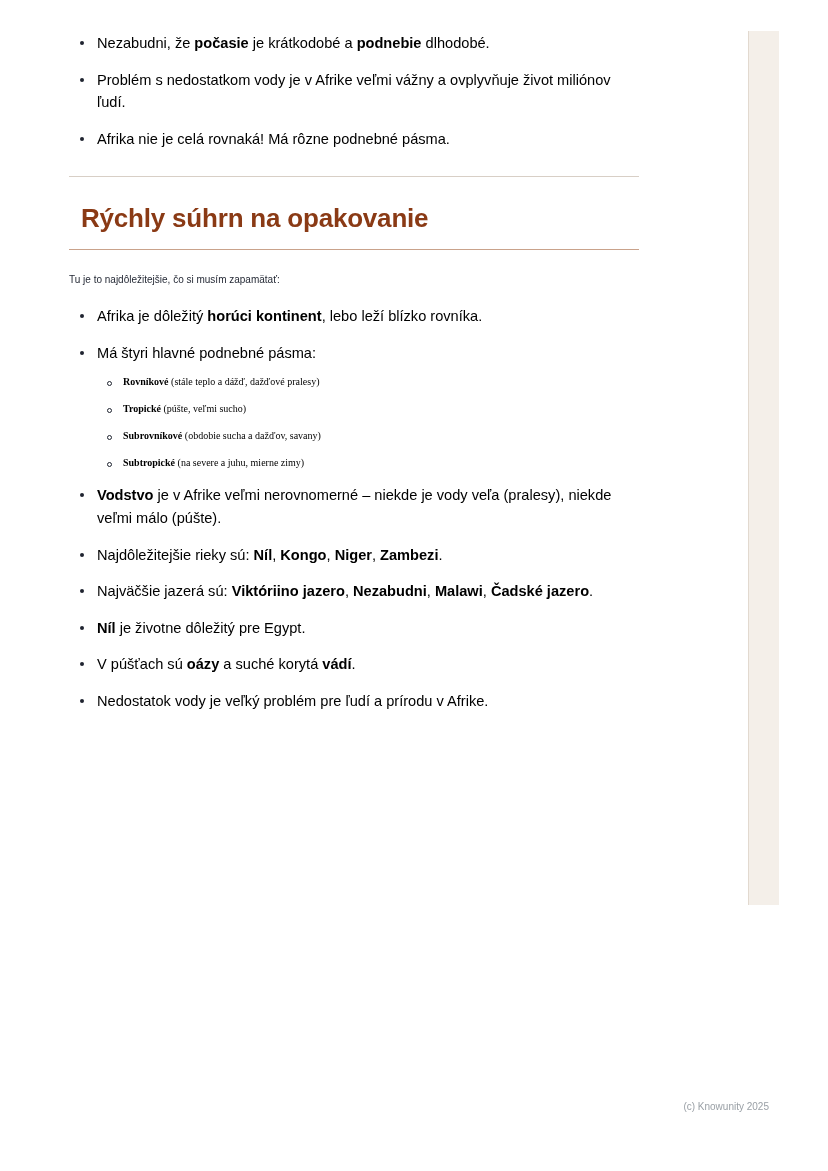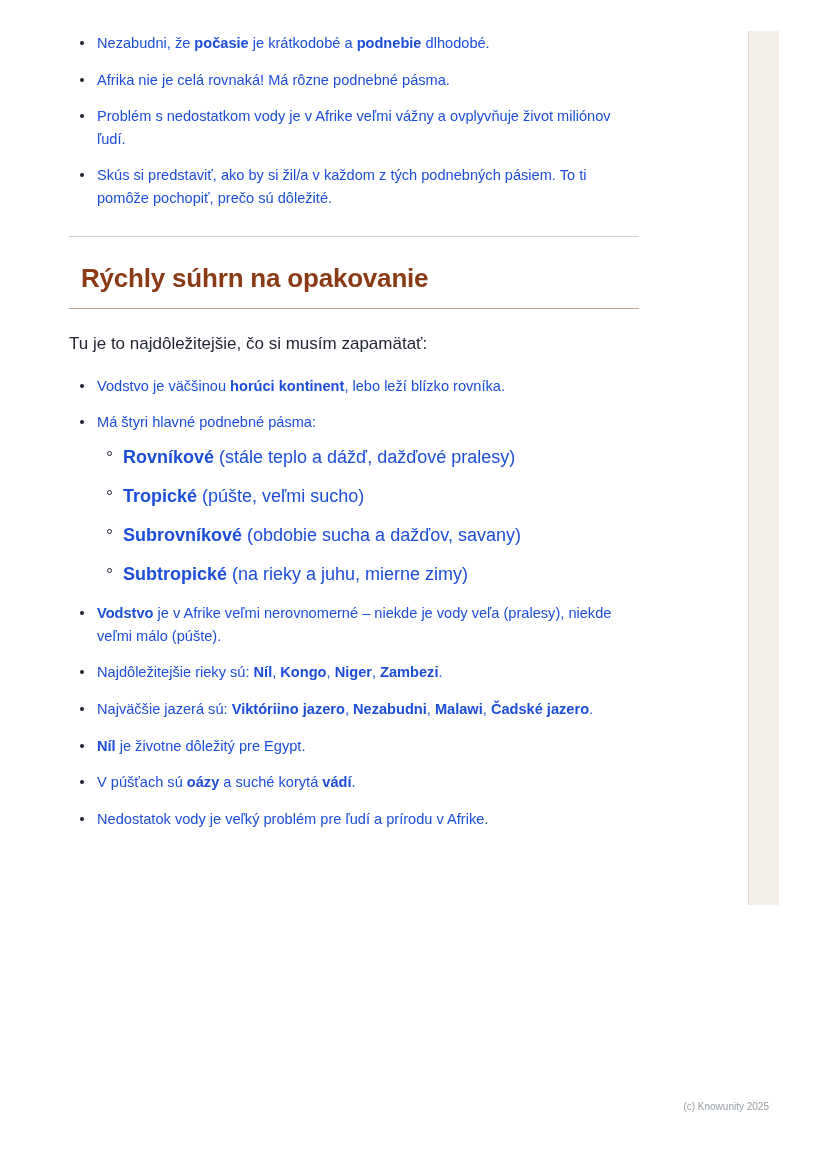--- a/index.html
+++ b/index.html
@@ -41,43 +41,44 @@
     list-style: none;
     margin: 0;
     padding: 0;
   }
   ul.bullets > li {
     position: relative;
     padding-left: 28px;
     margin-bottom: 14px;
     font-size: 14.6px;
     line-height: 1.55;
-    color: #1d4ed8;
+    color: #000000;
   }
   ul.bullets > li::before {
     content: "";
     position: absolute;
     left: 11px;
     top: 9px;
     width: 4px;
     height: 4px;
     border-radius: 50%;
     background: #1f2430;
   }
   ul.sub {
     list-style: none;
     margin: 10px 0 0 0;
     padding: 0;
   }
   ul.sub > li {
     position: relative;
     padding-left: 26px;
     margin-bottom: 12px;
-    font-size: 18px;
+    font-size: 10px;
     line-height: 1.5;
+    font-family: Liberation Serif, serif;
   }
   ul.sub > li::before {
     content: "";
     position: absolute;
     left: 10px;
     top: 7px;
     width: 5px;
     height: 5px;
     border-radius: 50%;
     border: 1px solid #1f2430;
@@ -99,21 +100,21 @@
     font-weight: bold;
     letter-spacing: -0.2px;
   }
   .title-rule {
     width: 570px;
     height: 1.5px;
     background: #c9a28b;
     margin: 0 0 22px 0;
   }
   p.lead {
-    font-size: 17px;
+    font-size: 10px;
     line-height: 1.5;
     margin: 0 0 18px 0;
     color: #1f2430;
   }
   .footer {
     position: absolute;
     left: 0;
     top: 1101px;
     width: 828px;
     text-align: right;
@@ -127,39 +128,38 @@
 <body>
 
 <div class="page">
 
   <div class="right-strip"></div>
 
   <div class="content">
 
     <ul class="bullets" id="top-list">
         <li><span>Nezabudni, že </span><b>počasie</b><span> je krátkodobé a </span><b>podnebie</b><span> dlhodobé.</span></li>
+        <li><span>Problém s nedostatkom vody je v Afrike veľmi vážny a ovplyvňuje život miliónov ľudí.</span></li>
         <li><span>Afrika nie je celá rovnaká! Má rôzne podnebné pásma.</span></li>
-        <li><span>Problém s nedostatkom vody je v Afrike veľmi vážny a ovplyvňuje život miliónov ľudí.</span></li>
-        <li><span>Skús si predstaviť, ako by si žil/a v každom z tých podnebných pásiem. To ti pomôže pochopiť, prečo sú dôležité.</span></li>
       </ul>
 
     <div class="divider"></div>
 
     <h2 class="section-title">Rýchly súhrn na opakovanie</h2>
     <div class="title-rule"></div>
 
     <p class="lead">Tu je to najdôležitejšie, čo si musím zapamätať:</p>
 
     <ul class="bullets" id="summary-list">
-        <li><span>Vodstvo je väčšinou </span><b>horúci kontinent</b><span>, lebo leží blízko rovníka.</span></li>
+        <li><span>Afrika je dôležitý </span><b>horúci kontinent</b><span>, lebo leží blízko rovníka.</span></li>
         <li><span>Má štyri hlavné podnebné pásma:</span><ul class="sub">
             <li><b>Rovníkové</b><span> (stále teplo a dážď, dažďové pralesy)</span></li>
             <li><b>Tropické</b><span> (púšte, veľmi sucho)</span></li>
             <li><b>Subrovníkové</b><span> (obdobie sucha a dažďov, savany)</span></li>
-            <li><b>Subtropické</b><span> (na rieky a juhu, mierne zimy)</span></li>
+            <li><b>Subtropické</b><span> (na severe a juhu, mierne zimy)</span></li>
           </ul></li>
         <li><b>Vodstvo</b><span> je v Afrike veľmi nerovnomerné – niekde je vody veľa (pralesy), niekde veľmi málo (púšte).</span></li>
         <li><span>Najdôležitejšie rieky sú: </span><b>Níl</b><span>, </span><b>Kongo</b><span>, </span><b>Niger</b><span>, </span><b>Zambezi</b><span>.</span></li>
         <li><span>Najväčšie jazerá sú: </span><b>Viktóriino jazero</b><span>, </span><b>Nezabudni</b><span>, </span><b>Malawi</b><span>, </span><b>Čadské jazero</b><span>.</span></li>
         <li><b>Níl</b><span> je životne dôležitý pre Egypt.</span></li>
         <li><span>V púšťach sú </span><b>oázy</b><span> a suché korytá </span><b>vádí</b><span>.</span></li>
         <li><span>Nedostatok vody je veľký problém pre ľudí a prírodu v Afrike.</span></li>
       </ul>
 
   </div>

